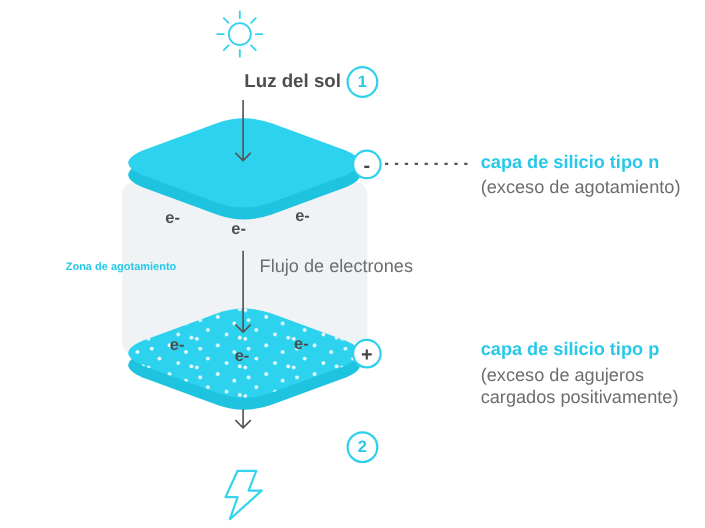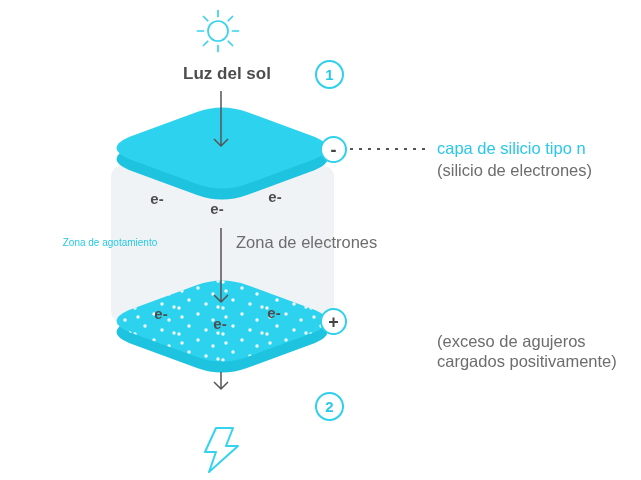--- a/index.html
+++ b/index.html
@@ -4,22 +4,22 @@
 <style>
   html,body{margin:0;padding:0;background:#fff;}
   .stage{
     position:relative;width:641px;height:480px;background:#ffffff;
     font-family:"Liberation Sans",sans-serif;overflow:hidden;
   }
   .layer{position:absolute;left:0;top:0;}
   .txt{position:absolute;white-space:nowrap;}
   .center{text-align:center;}
   .wrap{white-space:normal;}
-  .bold-dark{color:#4d4d4d;font-weight:700;font-size:17px;}
-  .cyan-bold{color:#28c8e8;font-weight:400;font-size:16.5px;}
+  .bold-dark{color:#4d4d4d;font-weight:700;font-size:17px;margin-left:39px;}
+  .cyan-bold{color:#28c8e8;font-weight:700;font-size:16.5px;}
   .gray{color:#6d6d6d;font-weight:400;font-size:16.5px;line-height:20px;}
   .electron{color:#4d4d4d;font-weight:700;font-size:15px;width:30px;text-align:center;}
   .badge{
     position:absolute;border-radius:50%;background:#fff;
     display:flex;align-items:center;justify-content:center;
     border:2px solid #2fd0ec;box-sizing:content-box;
   }
   .step-badge{width:25px;height:25px;color:#28c8e8;font-weight:700;font-size:15px;}
   .charge-badge{width:23px;height:23px;color:#444;font-weight:800;font-size:18px;line-height:1;}
   #sun-label{left:147px;top:64px;width:160px;}
@@ -85,33 +85,34 @@
     <path d="M216,428 L233,428 L226,446 L238,446 L209,472 L216,452 L205,452 Z" fill="none" stroke="#35d3ee" stroke-width="2" stroke-linejoin="round"></path>
   </svg>
 
   <div id="sun-label" class="txt bold-dark center">Luz del sol</div>
 
   <div id="step1" class="badge step-badge">1</div>
 
   <div id="minus-badge" class="badge charge-badge">-</div>
 
   <div id="n-label" class="txt cyan-bold">capa de silicio tipo n</div>
-  <div id="n-sublabel" class="txt gray">(silicio de electrones)</div>
+  <div id="n-sublabel" class="txt gray">(exceso de agotamiento)</div>
 
   <div id="zona-label" class="txt cyan-bold center wrap">Zona de agotamiento</div>
 
-  <div id="flujo-label" class="txt gray">Zona de electrones</div>
+  <div id="flujo-label" class="txt gray">Flujo de electrones</div>
 
   <div id="e1" class="txt electron">e-</div>
   <div id="e2" class="txt electron">e-</div>
   <div id="e3" class="txt electron">e-</div>
   <div id="e4" class="txt electron">e-</div>
   <div id="e5" class="txt electron">e-</div>
   <div id="e6" class="txt electron">e-</div>
 
   <div id="plus-badge" class="badge charge-badge">+</div>
 
+  <div id="p-label" class="txt cyan-bold">capa de silicio tipo p</div>
   <div id="p-sublabel" class="txt gray wrap">(exceso de agujeros cargados positivamente)</div>
 
 
   <div id="step2" class="badge step-badge">2</div>
 
 </div>
 
 </body></html>

